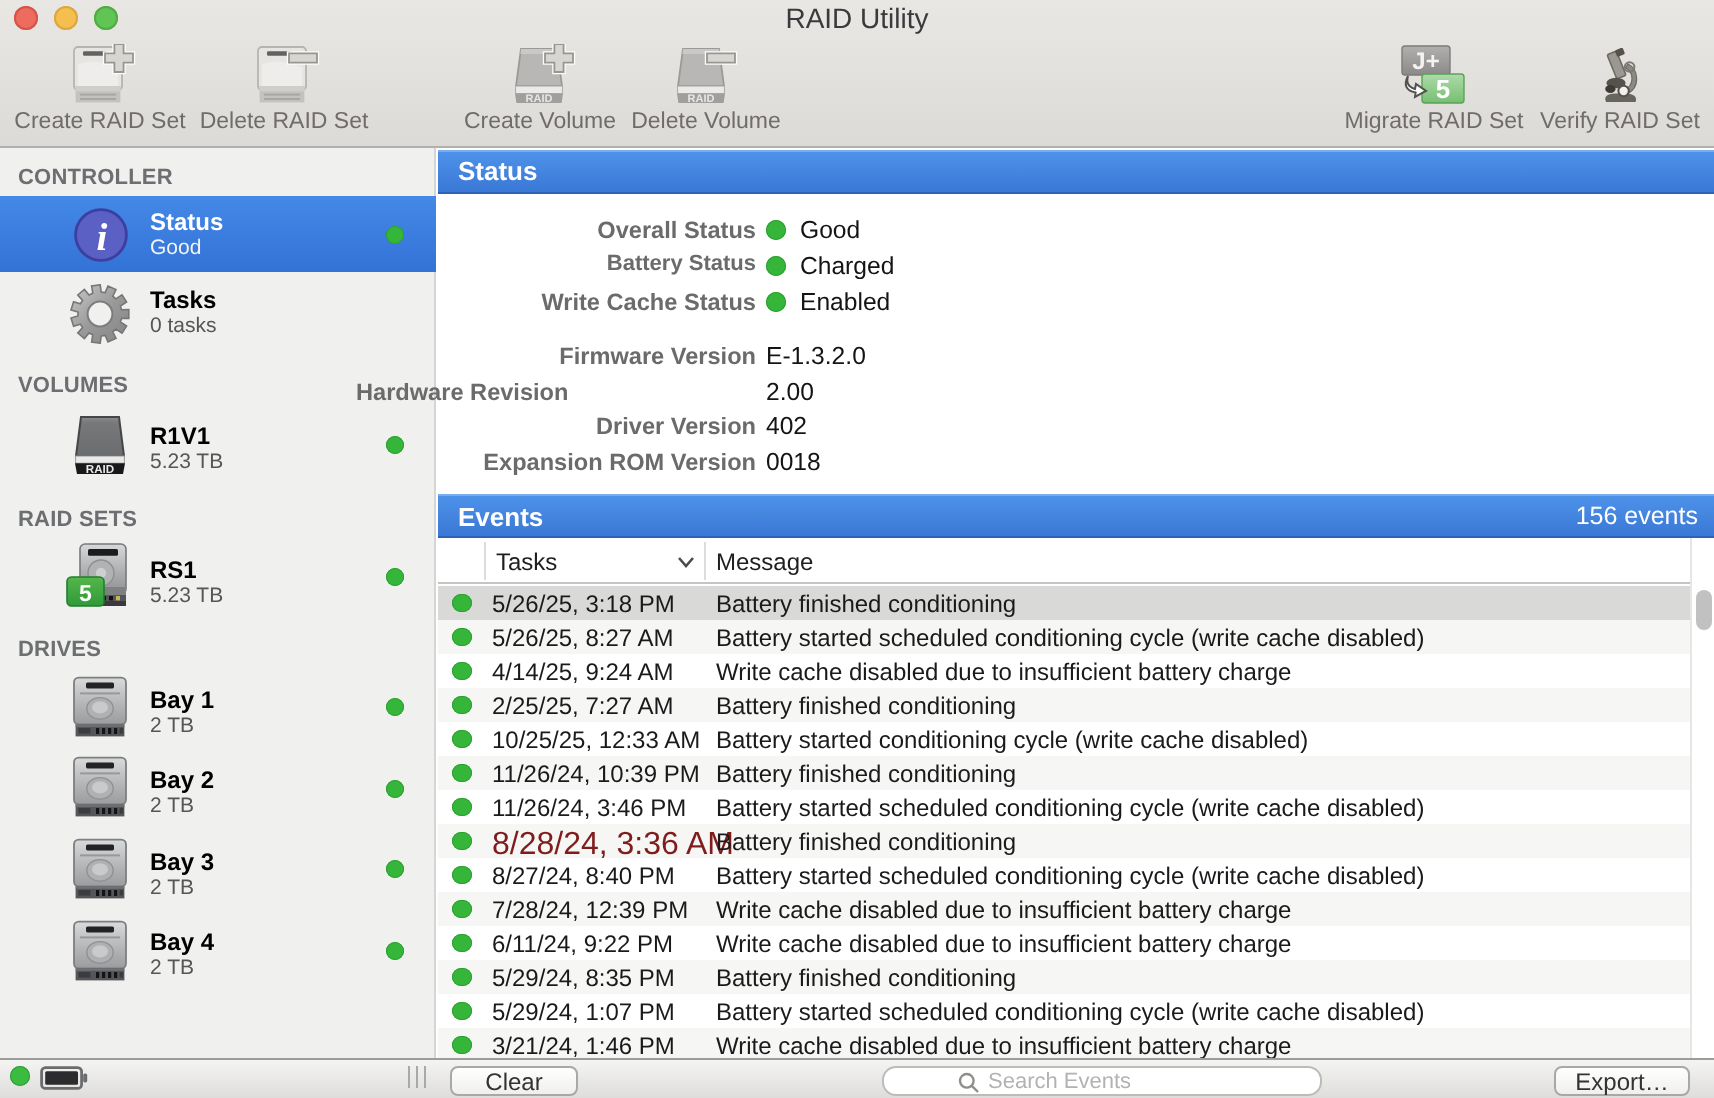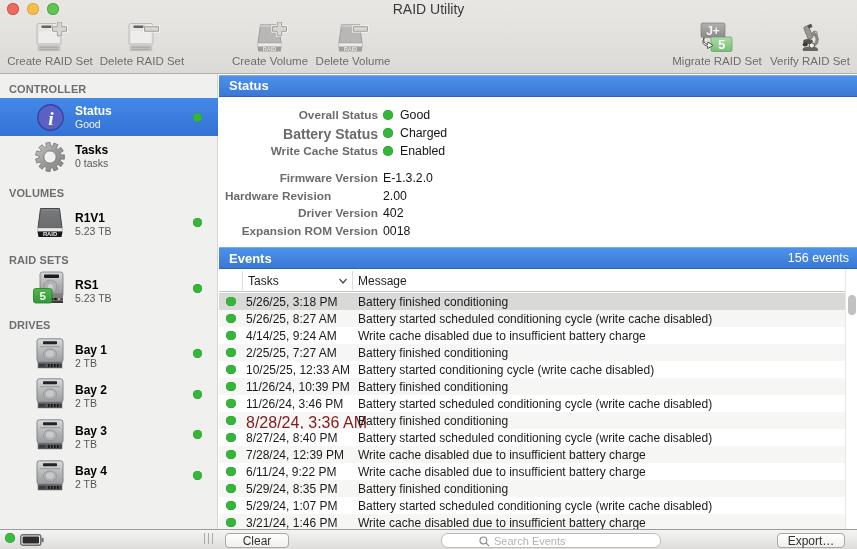--- a/index.html
+++ b/index.html
@@ -267,29 +267,29 @@
 </svg></div>
 <div class="abs" style="left:75px;top:464px;font-size:12px;font-weight:bold;color:#000">Bay 4</div>
 <div class="abs" style="left:75px;top:478px;font-size:10.5px;color:#565656">2 TB</div>
 <div style="position:absolute;left:192.5px;top:470.5px;width:9px;height:9px;border-radius:50%;background:#35b53a;box-shadow:inset 0 0 0 0.5px #2aa02f"></div>
 <div class="abs" style="left:219px;top:74px;width:638px;height:456px;background:#fff"></div>
 <div class="abs" style="left:219px;top:75px;width:638px;height:22px;background:linear-gradient(#4e93ea,#3a78d6);box-shadow:inset 0 1px 0 rgba(255,255,255,0.25);border-bottom:1px solid #2d62b8;box-sizing:border-box"></div>
 <div class="abs" style="left:229px;top:78px;font-size:13px;font-weight:bold;color:#fff">Status</div>
 <div class="abs" style="left:178px;top:108px;width:200px;text-align:right;font-size:11.8px;font-weight:bold;color:#6b6b6b">Overall Status</div>
 <div style="position:absolute;left:382.8px;top:109.8px;width:10.5px;height:10.5px;border-radius:50%;background:#35b53a;box-shadow:inset 0 0 0 0.5px #2aa02f"></div>
 <div class="abs" style="left:400px;top:108px;font-size:12.3px;color:#141414">Good</div>
-<div class="abs" style="left:178px;top:126px;width:200px;text-align:right;font-size:14px;font-weight:bold;color:#6b6b6b">Battery Status</div>
+<div class="abs" style="left:178px;top:126px;width:200px;text-align:right;font-size:11px;font-weight:bold;color:#6b6b6b">Battery Status</div>
 <div style="position:absolute;left:382.8px;top:127.8px;width:10.5px;height:10.5px;border-radius:50%;background:#35b53a;box-shadow:inset 0 0 0 0.5px #2aa02f"></div>
 <div class="abs" style="left:400px;top:126px;font-size:12.3px;color:#141414">Charged</div>
 <div class="abs" style="left:178px;top:144px;width:200px;text-align:right;font-size:11.8px;font-weight:bold;color:#6b6b6b">Write Cache Status</div>
 <div style="position:absolute;left:382.8px;top:145.8px;width:10.5px;height:10.5px;border-radius:50%;background:#35b53a;box-shadow:inset 0 0 0 0.5px #2aa02f"></div>
 <div class="abs" style="left:400px;top:144px;font-size:12.3px;color:#141414">Enabled</div>
 <div class="abs" style="left:178px;top:171.0px;width:200px;text-align:right;font-size:11.8px;font-weight:bold;color:#6b6b6b">Firmware Version</div>
 <div class="abs" style="left:383px;top:171.0px;font-size:12.3px;color:#141414">E-1.3.2.0</div>
-<div class="abs" style="left:178px;top:188.5px;width:200px;text-align:center;font-size:11.8px;font-weight:bold;color:#6b6b6b">Hardware Revision</div>
+<div class="abs" style="left:178px;top:188.5px;width:200px;text-align:left;font-size:11.8px;font-weight:bold;color:#6b6b6b">Hardware Revision</div>
 <div class="abs" style="left:383px;top:188.5px;font-size:12.3px;color:#141414">2.00</div>
 <div class="abs" style="left:178px;top:206.0px;width:200px;text-align:right;font-size:11.8px;font-weight:bold;color:#6b6b6b">Driver Version</div>
 <div class="abs" style="left:383px;top:206.0px;font-size:12.3px;color:#141414">402</div>
 <div class="abs" style="left:178px;top:223.5px;width:200px;text-align:right;font-size:11.8px;font-weight:bold;color:#6b6b6b">Expansion ROM Version</div>
 <div class="abs" style="left:383px;top:223.5px;font-size:12.3px;color:#141414">0018</div>
 <div class="abs" style="left:219px;top:247px;width:638px;height:22px;background:linear-gradient(#4e93ea,#3a78d6);box-shadow:inset 0 1px 0 rgba(255,255,255,0.25);border-bottom:1px solid #2d62b8;box-sizing:border-box"></div>
 <div class="abs" style="left:229px;top:251px;font-size:13px;font-weight:bold;color:#fff">Events</div>
 <div class="abs" style="left:657px;top:251px;width:192px;text-align:right;font-size:12.5px;color:#fff">156 events</div>
 <div class="abs" style="left:219px;top:269px;width:638px;height:23px;background:#fff;border-bottom:1px solid #c4c4c4;box-sizing:border-box"></div>
 <div class="abs" style="left:242px;top:271px;width:1px;height:19px;background:#dcdcdc"></div>

